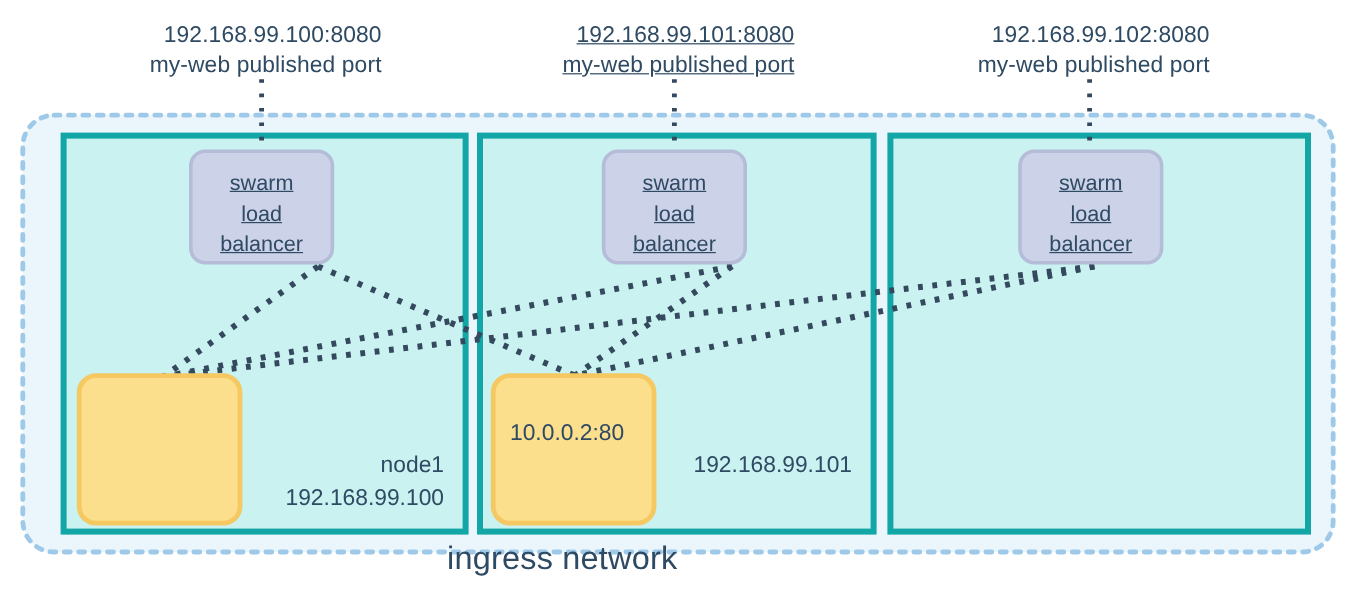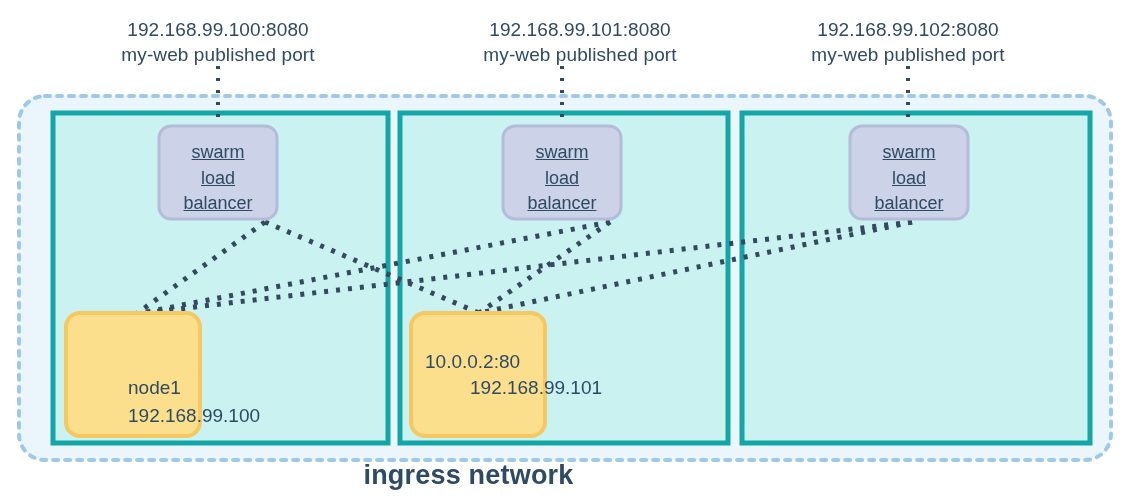--- a/index.html
+++ b/index.html
@@ -39,20 +39,21 @@
     white-space: nowrap;
     user-select: none;
   }
 
   .port-label {
     font-size: 19px;
     letter-spacing: 0.1px;
   }
   .port-label .line {
     display: block;
+    text-align: right;
   }
 
   .lb-label {
     font-size: 18px;
     line-height: 1.42;
   }
   .lb-label .line {
     display: block;
     text-decoration: underline;
   }
@@ -62,21 +63,21 @@
     line-height: 1.45;
     text-align: left;
   }
   .task-label .line {
     display: block;
   }
 
   .node-label {
     font-size: 19px;
     line-height: 1.45;
-    text-align: left;
+    text-align: right;
   }
   .node-label .line {
     display: block;
   }
 
   .network-title {
     font-size: 27px;
     color: #2f4a63;
     letter-spacing: 0.2px;
   }
@@ -116,21 +117,21 @@
 
     <rect x="66" y="313" width="134" height="123" rx="14" ry="14" fill="#fcdf8c" stroke="#f5c862" stroke-width="4"></rect>
     <rect x="411" y="313" width="134" height="123" rx="14" ry="14" fill="#fcdf8c" stroke="#f5c862" stroke-width="4"></rect>
   </svg>
 
   <div class="txt port-label" style="left:118px; top:17px; width:200px;">
     <span class="line">192.168.99.100:8080</span>
     <span class="line">my-web published port</span>
   </div>
 
-  <div class="txt port-label" style="left:480px; top:17px; width:200px;">
+  <div class="txt port-label" style="left:462px; top:17px; width:200px;text-decoration:underline;">
     <span class="line">192.168.99.101:8080</span>
     <span class="line">my-web published port</span>
   </div>
 
   <div class="txt port-label" style="left:808px; top:17px; width:200px;">
     <span class="line">192.168.99.102:8080</span>
     <span class="line">my-web published port</span>
   </div>
 
   <div class="txt lb-label" style="left:159px; top:140px; width:118px;">
@@ -159,15 +160,15 @@
   <div class="txt node-label" style="left:128px; top:374px; width:242px;">
     <span class="line">node1</span>
     <span class="line">192.168.99.100</span>
   </div>
 
   <div class="txt node-label" style="left:470px; top:374px; width:240px;">
     <span class="line">192.168.99.101</span>
   </div>
 
 
-  <div class="txt network-title" style="left:0px; top:458px; width:937px;font-weight:bold;">ingress network</div>
+  <div class="txt network-title" style="left:0px; top:448px; width:937px;">ingress network</div>
 
 </div>
 
 </body></html>

